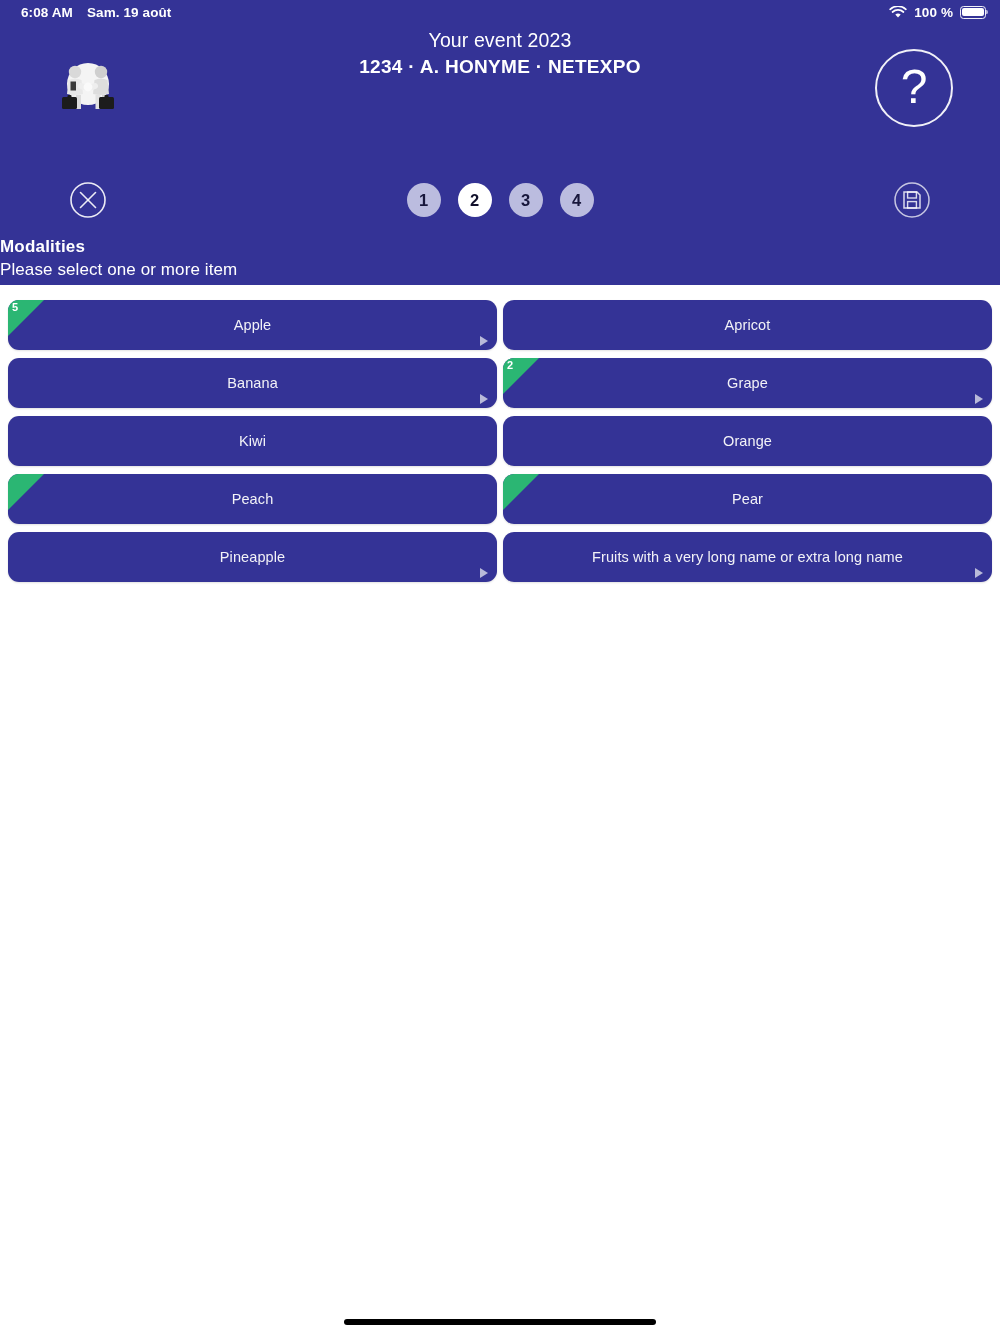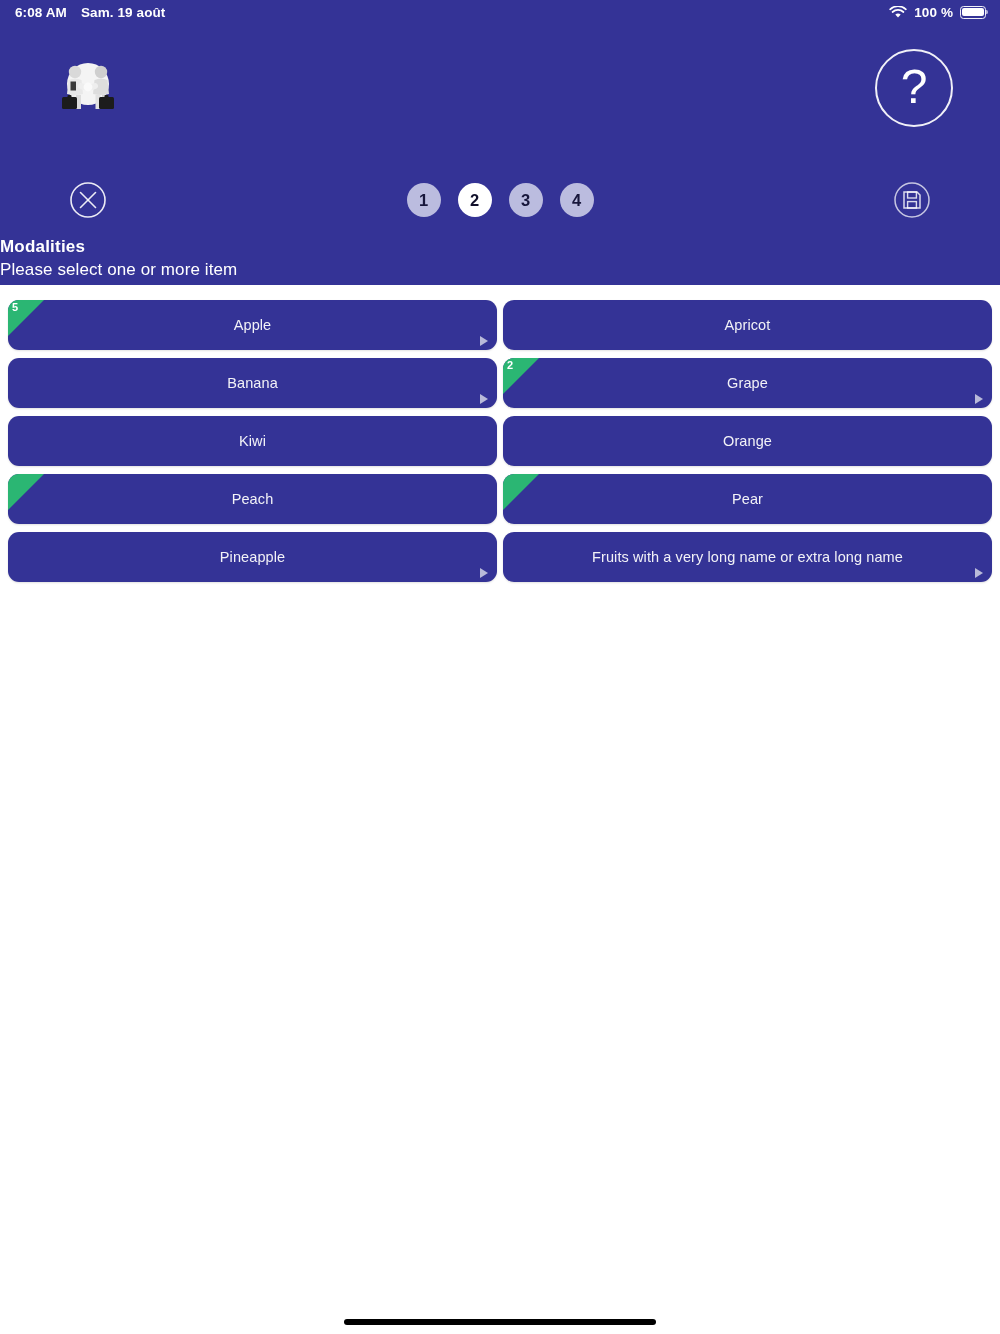--- a/index.html
+++ b/index.html
@@ -32,20 +32,21 @@
   .statusbar {
     position: absolute;
     left: 0; top: 0;
     width: 1000px; height: 24px;
     display: flex;
     align-items: center;
     color: #ffffff;
     font-size: 13.5px;
     font-weight: bold;
     letter-spacing: 0.1px;
+    padding-left: 6px;
   }
   .sb-left {
     display: flex;
     align-items: baseline;
     gap: 14px;
     margin-left: 15px;
   }
   .sb-right {
     margin-left: auto;
     margin-right: 14px;
@@ -307,20 +308,24 @@
         <path d="M26 31 q7 3 14 0" stroke="#eeeeee" stroke-width="6" fill="none" stroke-linecap="round"></path>
         <circle cx="33" cy="32" r="4.4" fill="#fafafa"></circle>
 
         <rect x="7" y="42" width="15" height="12" rx="1.5" fill="#1c1c1c"></rect>
         <rect x="12.5" y="40" width="4" height="3" rx="1" fill="#1c1c1c"></rect>
         <rect x="44" y="42" width="15" height="12" rx="1.5" fill="#1c1c1c"></rect>
         <rect x="49.5" y="40" width="4" height="3" rx="1" fill="#1c1c1c"></rect>
       </svg>
     </div>
 
+    <div class="header-titles">
+      <div class="event-title">Your event 2023</div>
+      <div class="event-sub">1234 · A. HONYME · NETEXPO</div>
+    </div>
 
     <div class="help-btn">
       <span>?</span>
     </div>
 
     <div class="close-btn">
       <svg width="38" height="38" viewBox="0 0 38 38">
         <circle cx="19" cy="19" r="17" stroke="rgba(255,255,255,0.9)" stroke-width="1.6" fill="none"></circle>
         <line x1="11.5" y1="11.5" x2="26.5" y2="26.5" stroke="rgba(255,255,255,0.9)" stroke-width="1.6" stroke-linecap="round"></line>
         <line x1="26.5" y1="11.5" x2="11.5" y2="26.5" stroke="rgba(255,255,255,0.9)" stroke-width="1.6" stroke-linecap="round"></line>

